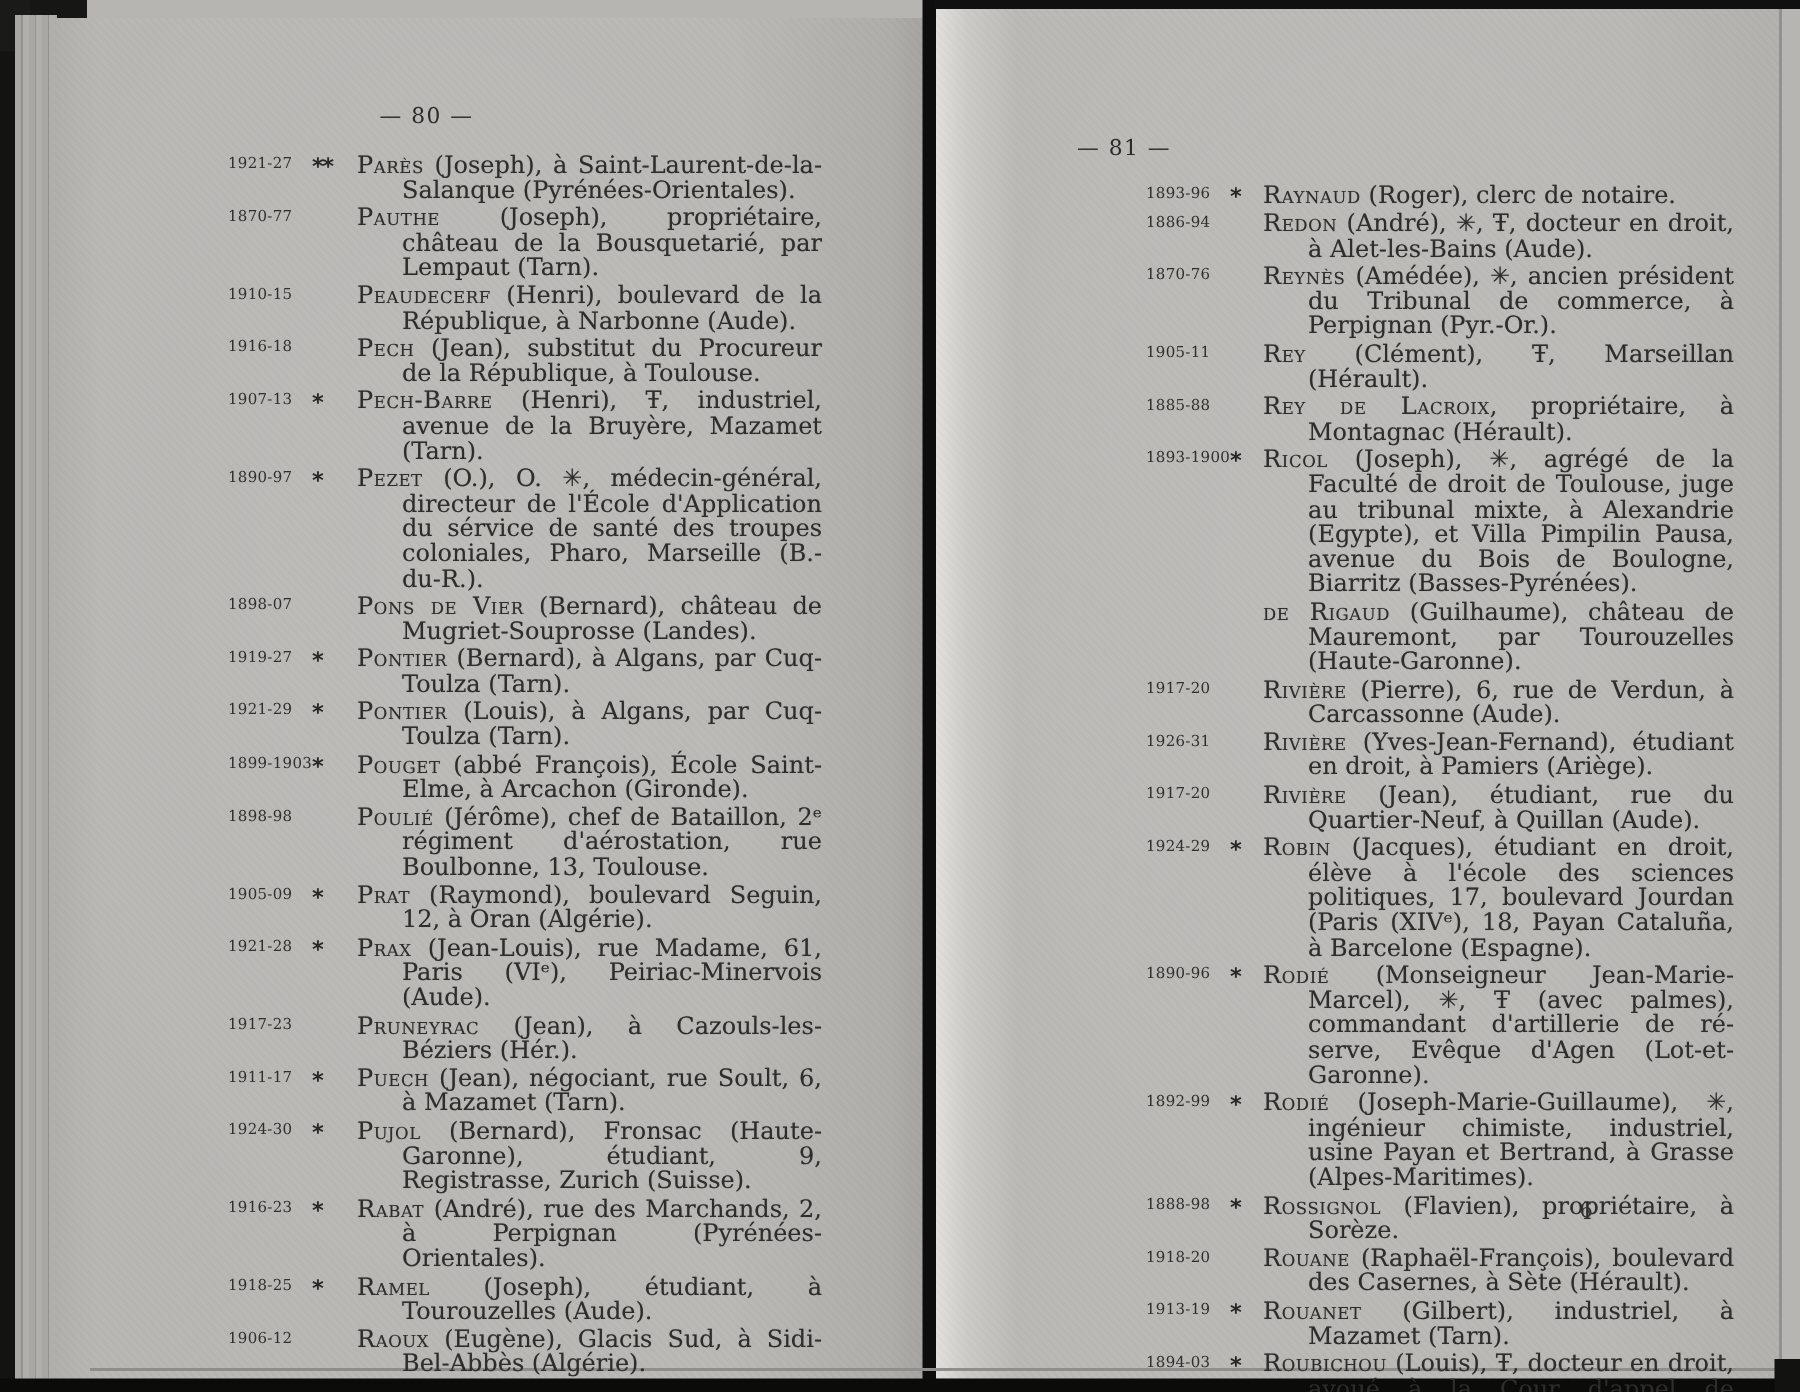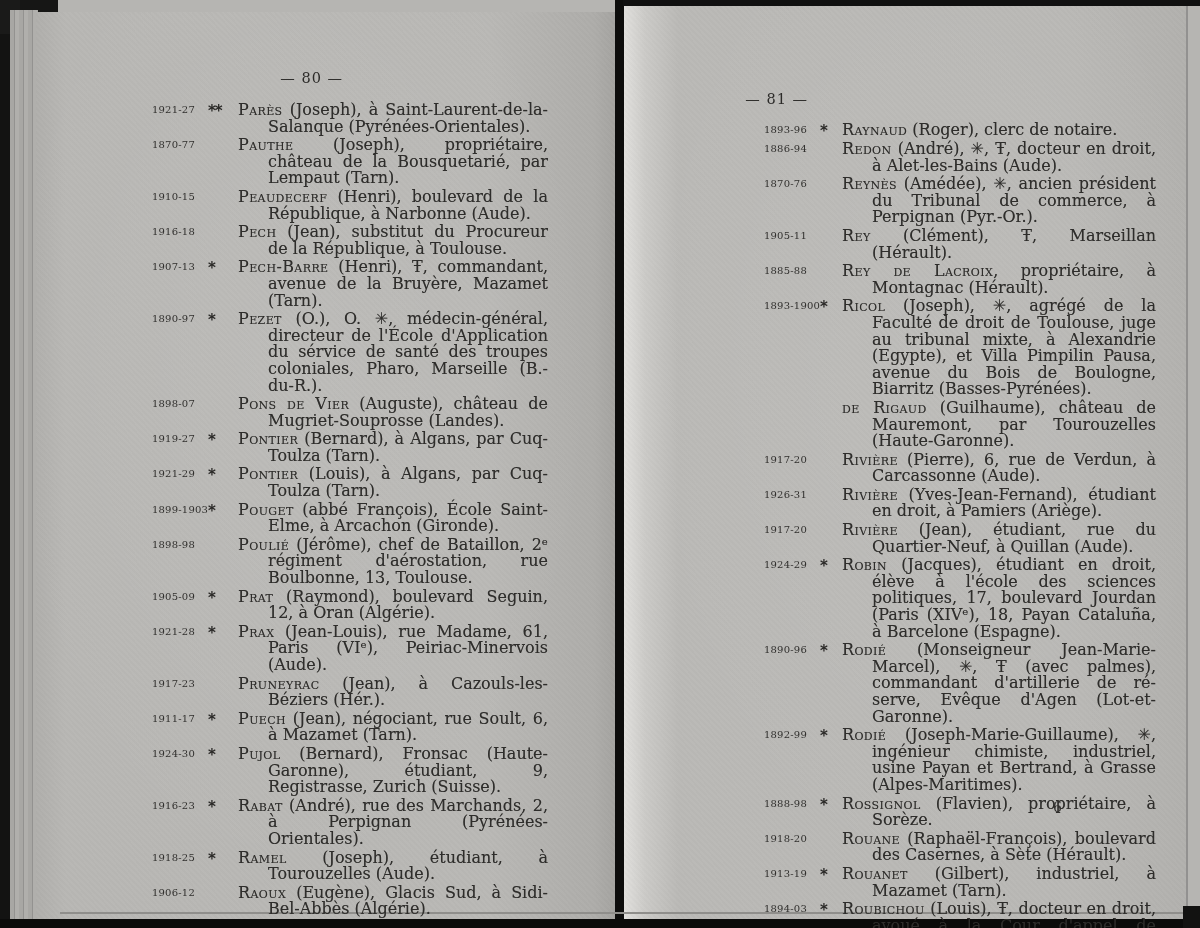--- a/index.html
+++ b/index.html
@@ -35,21 +35,21 @@
   }
   .gutter-line{position:absolute;left:615px;top:0;width:9px;height:928px;background:#0d0d0c;}
   .top-edge-right{position:absolute;left:623px;top:0;width:577px;height:6px;background:#101010;}
   .bottom-edge{position:absolute;left:0;top:919px;width:1200px;height:9px;background:#0b0b0a;}
   .bottom-page-line{position:absolute;left:60px;top:912px;width:1126px;height:2px;background:#8f8e8b;}
   .right-page-edge{position:absolute;left:1186px;top:6px;width:2px;height:906px;background:#929190;}
   .corner-black-bottom-right{position:absolute;left:1183px;top:906px;width:17px;height:22px;background:#121211;}
 
   
   .pg-header{
-    position:absolute;width:90px;text-align:right;
+    position:absolute;width:90px;text-align:left;
     font-size:14.5px;letter-spacing:1px;color:#2c2b29;
   }
   .hdr-left{left:253px;top:70px;}
   .hdr-right{left:718px;top:91px;}
 
   .entries{position:absolute;}
   .entries-left{left:152px;top:102px;width:396px;}
   .entries-right{left:728px;top:122px;width:392px;margin-left:36px;}
 
   .entry{display:flex;margin-bottom:2px;}
@@ -117,31 +117,31 @@
         <p class="etext"><span class="name">Peaudecerf</span><span> (Henri), boulevard de la République, à Narbonne (Aude).</span></p>
       </div>
       <div class="entry">
         <span class="years">1916-18</span>
         <span class="mark"></span>
         <p class="etext"><span class="name">Pech</span><span> (Jean), substitut du Procureur de la Ré­publique, à Toulouse.</span></p>
       </div>
       <div class="entry">
         <span class="years">1907-13</span>
         <span class="mark">*</span>
-        <p class="etext"><span class="name">Pech-Barre</span><span> (Henri), Ŧ, commandant, avenue de la Bruyère, Mazamet (Tarn).</span></p>
+        <p class="etext"><span class="name">Pech-Barre</span><span> (Henri), Ŧ, industriel, avenue de la Bruyère, Mazamet (Tarn).</span></p>
       </div>
       <div class="entry">
         <span class="years">1890-97</span>
         <span class="mark">*</span>
         <p class="etext"><span class="name">Pezet</span><span> (O.), O. ✳, médecin-général, directeur de l'École d'Application du sérvice de santé des troupes coloniales, Pharo, Marseille (B.-du-R.).</span></p>
       </div>
       <div class="entry">
         <span class="years">1898-07</span>
         <span class="mark"></span>
-        <p class="etext"><span class="name">Pons de Vier</span><span> (Auguste), château de Mugriet-Souprosse (Landes).</span></p>
+        <p class="etext"><span class="name">Pons de Vier</span><span> (Bernard), château de Mugriet-Souprosse (Landes).</span></p>
       </div>
       <div class="entry">
         <span class="years">1919-27</span>
         <span class="mark">*</span>
         <p class="etext"><span class="name">Pontier</span><span> (Bernard), à Algans, par Cuq-Toulza (Tarn).</span></p>
       </div>
       <div class="entry">
         <span class="years">1921-29</span>
         <span class="mark">*</span>
         <p class="etext"><span class="name">Pontier</span><span> (Louis), à Algans, par Cuq-Toulza (Tarn).</span></p>

